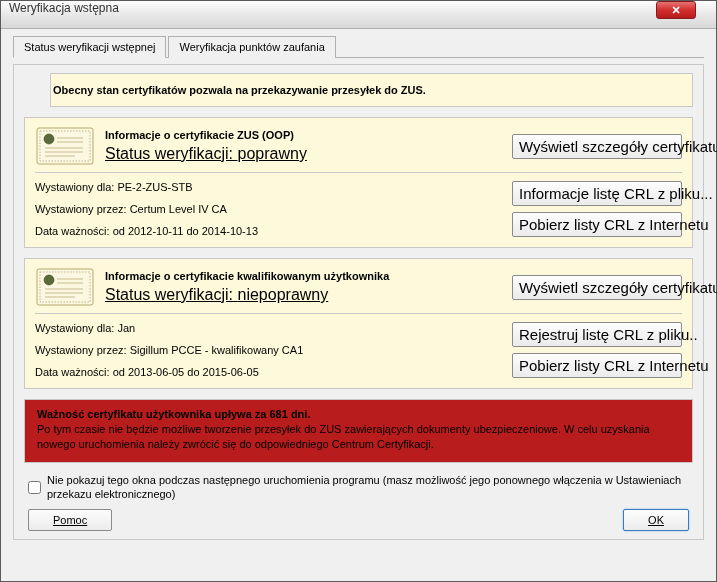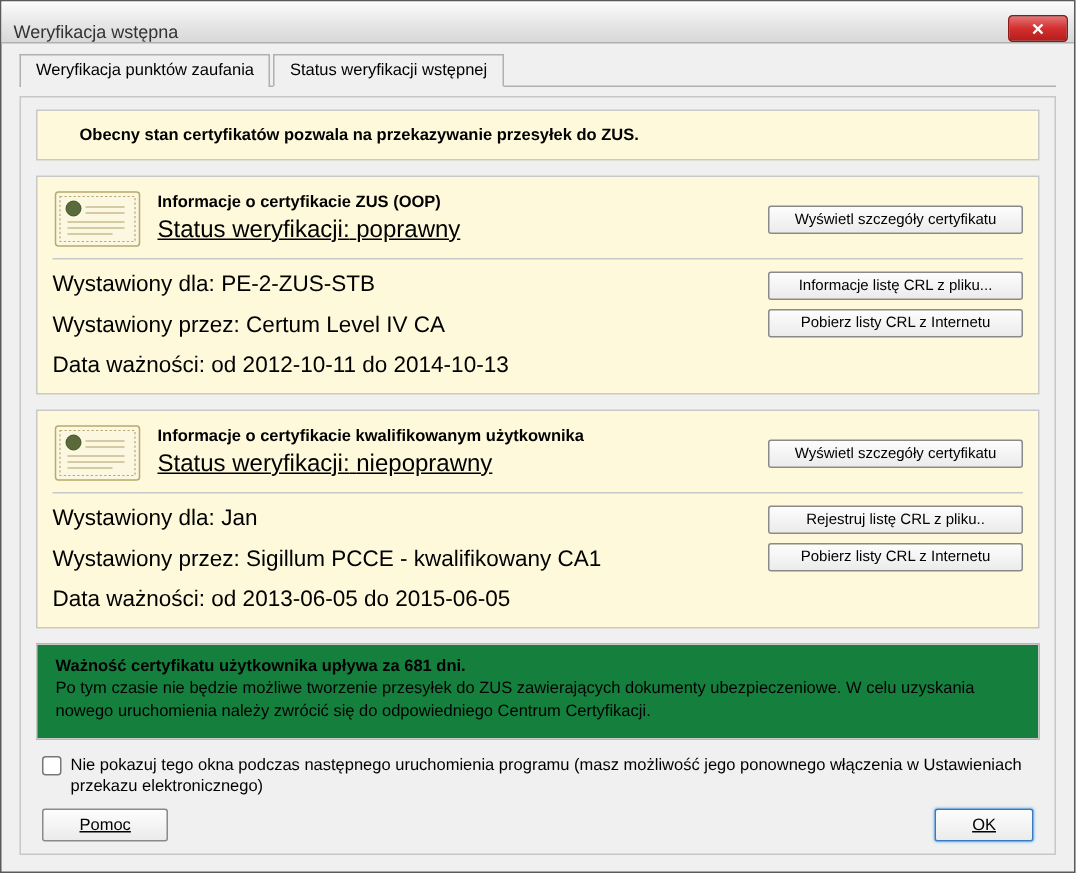--- a/index.html
+++ b/index.html
@@ -16,22 +16,22 @@
   height: 582px;
   background: #f0f0f0;
   border: 1px solid #5a5a5a;
   position: relative;
 }
 .titlebar {
   height: 28px;
   background: linear-gradient(to bottom, #fdfdfd 0%, #e8e8e8 50%, #d8d8d8 100%);
   border-bottom: 1px solid #b0b0b0;
   display: flex;
-  align-items: flex-end;
-  padding: 0 4px 0 8px;
+  align-items: flex-start;
+  padding: 0 20px 0 8px;
 }
 .titlebar-text {
   flex: 1;
   font-size: 12px;
   color: #333;
 }
 .close-btn {
   width: 40px;
   height: 18px;
   background: linear-gradient(to bottom, #e57373 0%, #d32f2f 50%, #b71c1c 100%);
@@ -68,22 +68,23 @@
   background: #f0f0f0;
   border-bottom: 1px solid #f0f0f0;
 }
 .panel-outer {
   border: 1px solid #c8c8c8;
   padding: 8px 10px;
 }
 .msg-panel {
   background: #fdf9da;
   border: 1px solid #c8c8c8;
-  padding: 10px 28px;
+  padding: 10px 2px;
   margin-bottom: 10px;
+  margin-left: 26px;
 }
 .msg-panel .bold { font-weight: bold; }
 .cert-panel {
   background: #fdf9da;
   border: 1px solid #c8c8c8;
   padding: 8px 10px 10px 10px;
   margin-bottom: 10px;
 }
 .cert-header {
   display: flex;
@@ -108,52 +109,52 @@
   flex-shrink: 0;
   display: flex;
   flex-direction: column;
   gap: 6px;
 }
 .btn {
   background: linear-gradient(to bottom, #fdfdfd 0%, #ebebeb 100%);
   border: 1px solid #8a8a8a;
   border-radius: 2px;
   padding: 3px 6px;
-  font-size: 10px;
+  font-size: 15px;
   cursor: pointer;
   text-align: center;
   white-space: nowrap;
 }
 .cert-divider {
   height: 1px;
   background: #c8c8c8;
   margin: 4px 0 8px 0;
 }
 .cert-body {
   display: flex;
   gap: 10px;
 }
 .cert-details {
   flex: 1;
   display: flex;
   flex-direction: column;
   gap: 10px;
-  font-size: 15px;
+  font-size: 11px;
 }
 .expiry-panel {
-  background: #15803d;
+  background: #b91c1c;
   border: 1px solid #c8c8c8;
   padding: 8px 12px 10px 12px;
   margin-bottom: 8px;
 }
 .expiry-title { font-weight: bold; margin-bottom: 2px; }
 .expiry-text { font-size: 11px; line-height: 1.35; }
 .checkbox-row {
   display: flex;
-  align-items: flex-start;
+  align-items: center;
   gap: 6px;
   padding: 2px 4px 8px 4px;
 }
 .checkbox-row input { margin-top: 1px; }
 .checkbox-row label { font-size: 11px; line-height: 1.3; }
 .footer-btns {
   display: flex;
   justify-content: space-between;
   padding: 0 4px;
   align-items: center;
@@ -180,25 +181,25 @@
   <div class="titlebar">
     <span class="titlebar-text">Weryfikacja wstępna</span>
     <div class="close-btn">
       <span>✕</span>
     </div>
   </div>
 
   <div class="content">
 
     <div class="tabbar">
+      <div class="tab active">
+        <span>Status weryfikacji wstępnej</span>
+      </div>
       <div class="tab">
         <span>Weryfikacja punktów zaufania</span>
-      </div>
-      <div class="tab active">
-        <span>Status weryfikacji wstępnej</span>
       </div>
     </div>
 
     <div class="panel-outer">
 
       <div class="msg-panel">
         <span class="bold">Obecny stan certyfikatów pozwala na przekazywanie przesyłek do ZUS.</span>
       </div>
 
       <div class="cert-panel">

